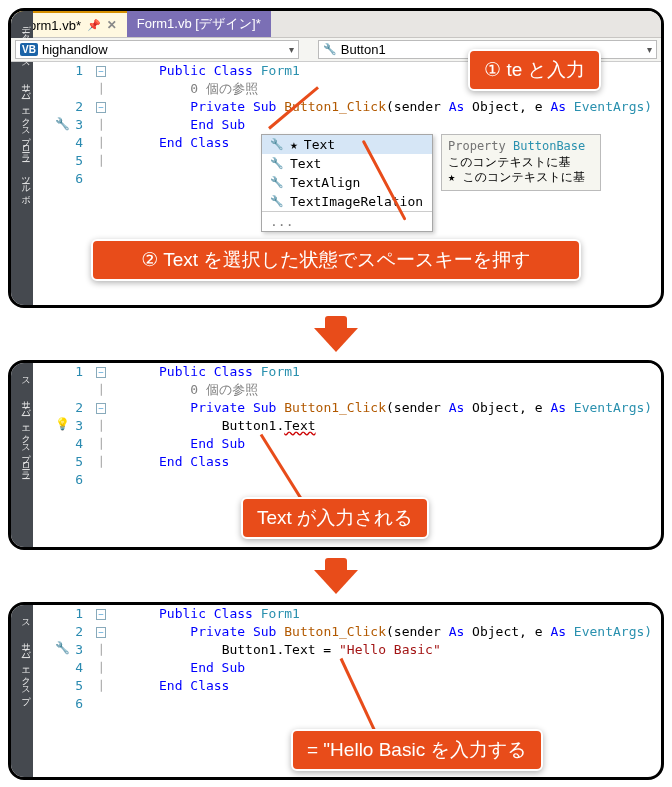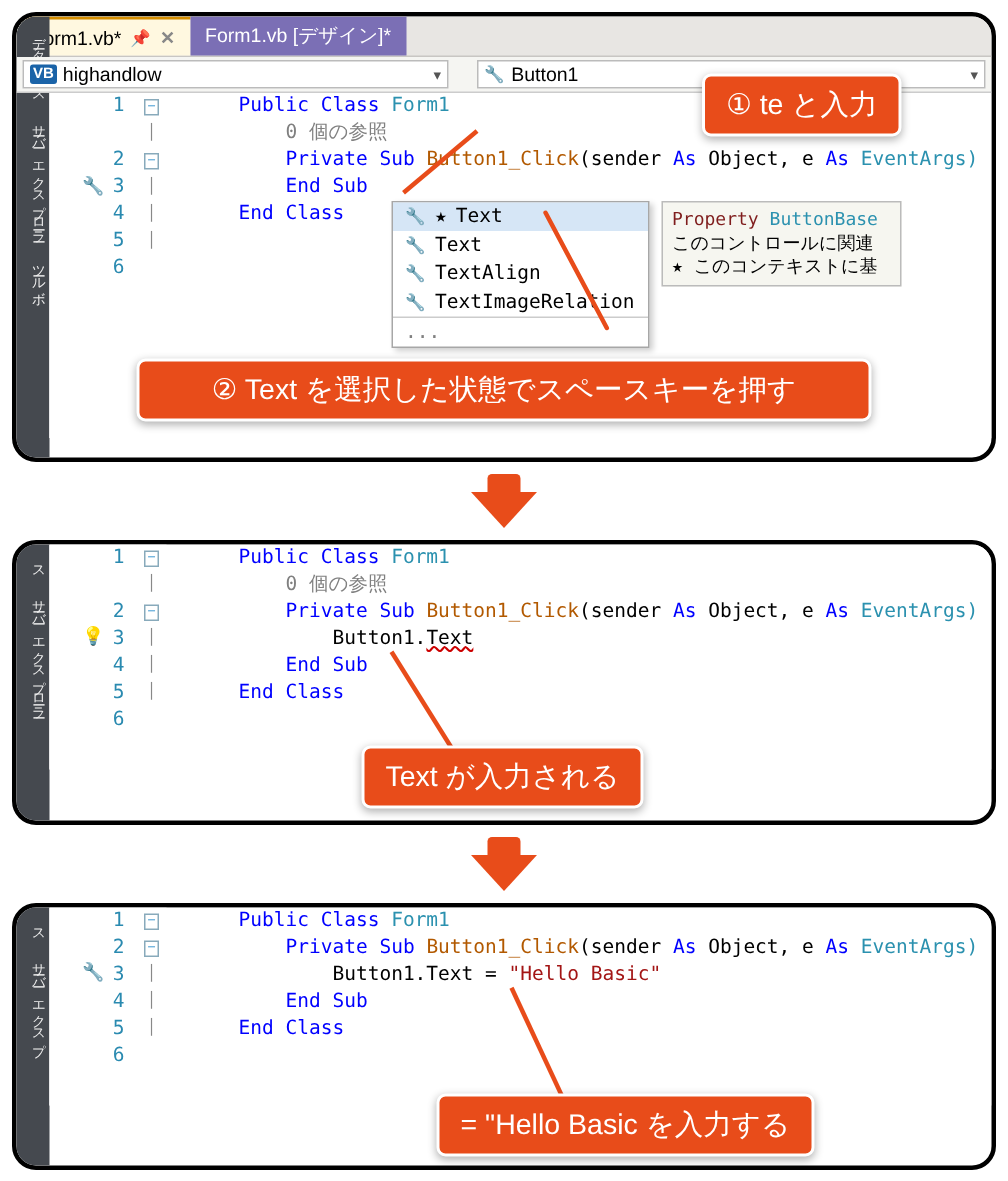--- a/index.html
+++ b/index.html
@@ -40,21 +40,21 @@
     position: absolute; background: #e84c1a; color: #fff; font-size: 19px;
     padding: 6px 14px; border-radius: 6px; border: 2px solid #fff;
     box-shadow: 0 2px 6px rgba(0,0,0,.3); white-space: nowrap; z-index: 20;
   }
   .callout-line { position: absolute; background: #e84c1a; z-index: 15; pointer-events:none; }
   .intellisense { position: absolute; background: #fff; border: 1px solid #a7a7a7; box-shadow: 2px 2px 4px rgba(0,0,0,.2); z-index: 10; font-size: 13px; }
   .isi { display: flex; align-items: center; gap: 6px; padding: 2px 8px; min-width: 170px; }
   .isi.sel { background: #d6e6f6; }
   .isi .ico { width: 14px; text-align: center; font-size: 11px; }
   .tooltip { position: absolute; background: #f6f6f0; border: 1px solid #bbb; padding: 4px 6px; font-size: 12px; z-index: 9; width: 160px; line-height: 1.3; }
-  .tooltip .hdr { color: #7f1d1d; }
+  .tooltip .hdr { color: #737373; }
   .arrow-down {
     width: 0; height: 0; border-left: 22px solid transparent; border-right: 22px solid transparent;
     border-top: 24px solid #e84c1a; margin: -2px auto 0 auto; position: relative;
   }
   .arrow-stem { width: 22px; height: 14px; background: #e84c1a; margin: 0 auto; border-radius: 3px 3px 0 0; }
   .boxsq { color:#5aa7d8; font-size:9px; border:1px solid #8ab; padding:0 1px; line-height:9px; display:inline-block; background:#fff;}
 </style>
 </head>
 <body>
 
@@ -134,21 +134,21 @@
         <div class="isi">
             <span class="ico">🔧</span>
             <span>TextImageRelation</span>
           </div>
         <div class="isi com" style="border-top:1px solid #ccc;">
             <span>...</span>
           </div>
       </div>
       <div class="tooltip" style="left:330px; top:72px;">
         <span class="hdr">Property </span><span style="color:#2b91af">ButtonBase</span><br>
-        <span>このコントロールに関連</span><br>
+        <span>このコンテキストに基</span><br>
         <span>★ このコンテキストに基</span>
       </div>
     </div>
   </div>
   <div class="callout" style="right:60px; top:38px;">① te と入力</div>
 
   <div class="callout-line" style="left:258px; top:116px; width:64px; height:3px; transform:rotate(-40deg); transform-origin:left center;"></div>
   <div class="callout-line" style="left:352px; top:128px; width:90px; height:3px; transform:rotate(62deg); transform-origin:left center; border-radius:3px;"></div>
   <div class="callout" style="left:80px; top:228px; right:80px; text-align:center;">② Text を選択した状態でスペースキーを押す</div>
 </div>

